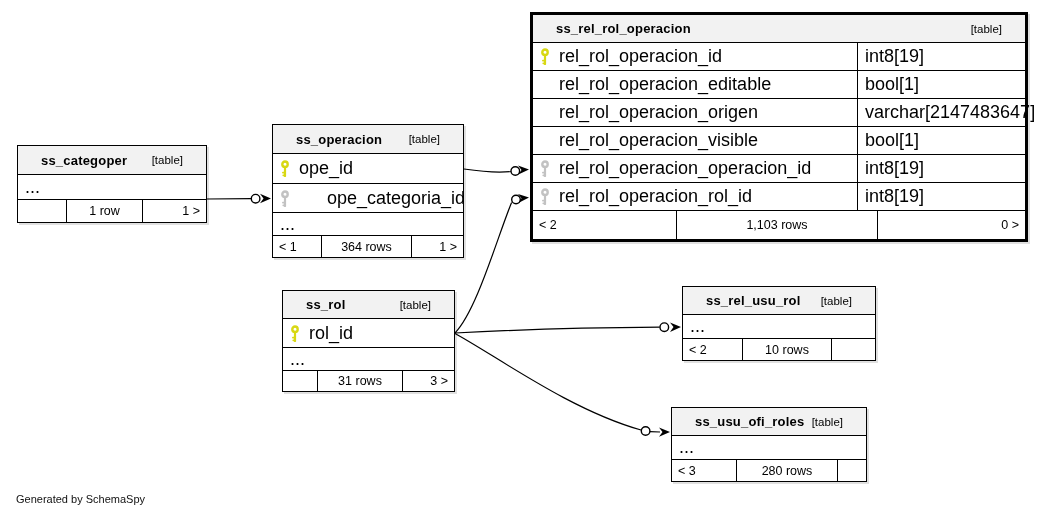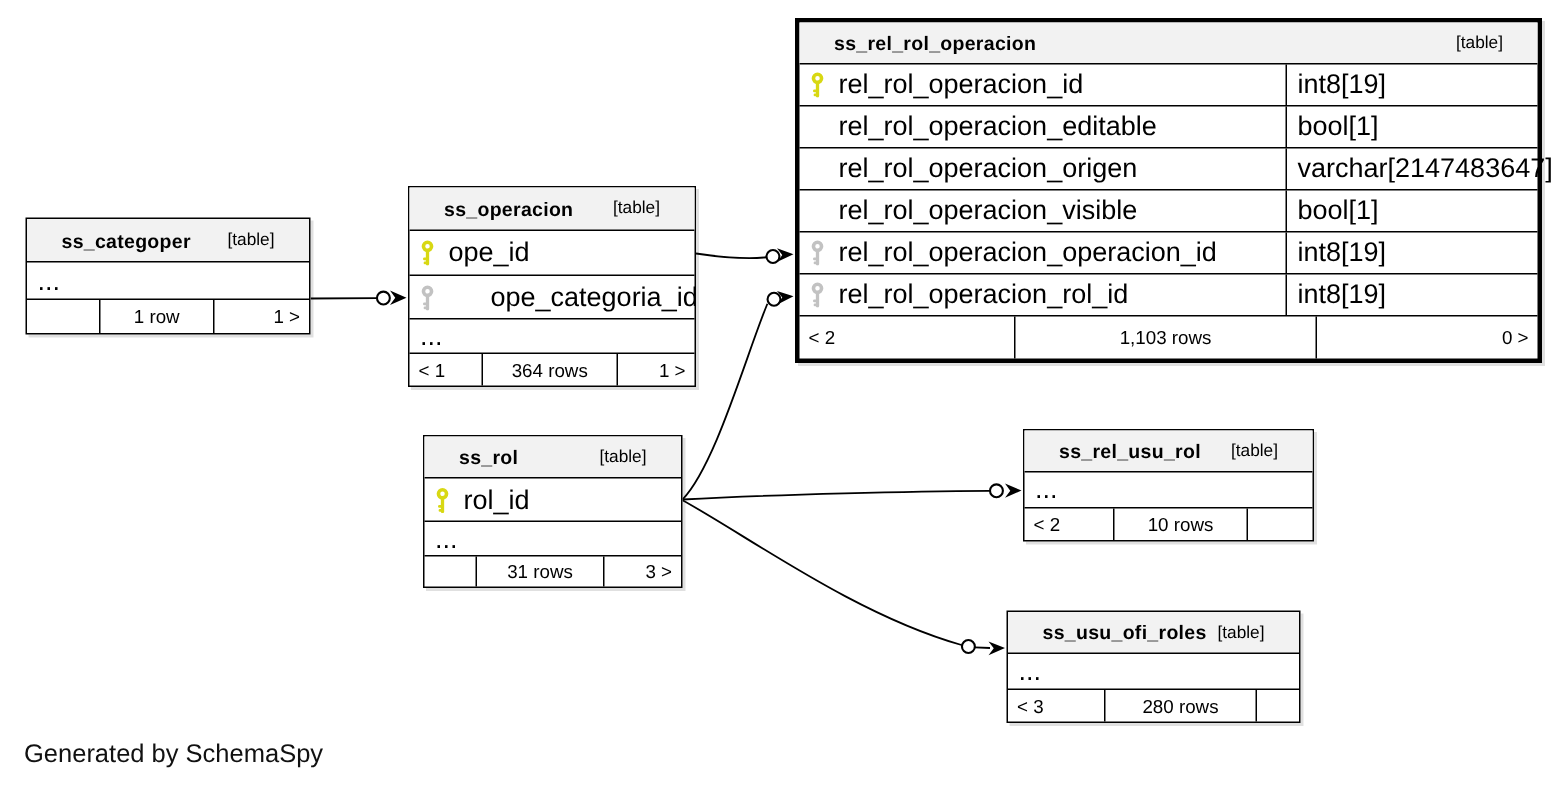--- a/index.html
+++ b/index.html
@@ -24,21 +24,21 @@
   .keyslot{width:11px;margin-right:8px;flex:none;display:flex;align-items:center;}
   .nokey{padding-left:19px;}
   .ftr{box-sizing:border-box;display:flex;font-size:12.5px;}
   .ftr .c{box-sizing:border-box;display:flex;align-items:center;padding:0 6px;border-right:1px solid #000;white-space:nowrap;}
   .ftr .c:last-child{border-right:none;flex:1;}
   .ftr .c.mid{justify-content:center;}
   .ftr .c.right{justify-content:flex-end;}
   .key-icon{display:block;}
   .key-icon.pk *{stroke:var(--pk,#d8d813);}
   .key-icon.fk *{stroke:var(--fk,#c2c2c2);}
-  #caption{position:absolute;left:16px;top:493px;font-size:17px;color:#111;}
+  #caption{position:absolute;left:16px;top:493px;font-size:11px;color:#111;}
 </style>
 </head>
 <body>
 
 <div id="stage">
 
   <svg id="edges" viewBox="0 0 1044 523">
     <g stroke="#000" stroke-width="1.2" fill="none">
       <path d="M207,199 L251,198.7"></path>
       <path d="M464,169 C488,172.5 502,172.5 510.8,171.5"></path>

